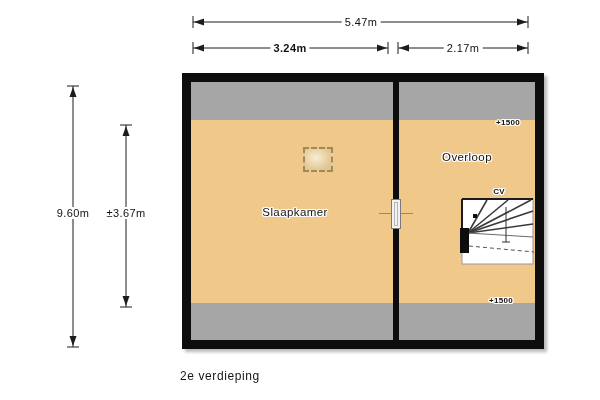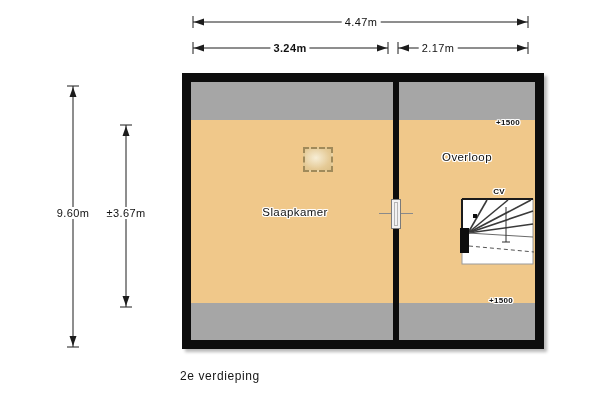--- a/index.html
+++ b/index.html
@@ -145,23 +145,23 @@
 
     <g>
       <line class="dim-line" x1="126" y1="125" x2="126" y2="307"></line>
       <line class="dim-line" x1="120" y1="125" x2="132" y2="125"></line>
       <line class="dim-line" x1="120" y1="307" x2="132" y2="307"></line>
       <polygon class="dim-arrow" points="126,126 122.5,136 129.5,136"></polygon>
       <polygon class="dim-arrow" points="126,306 122.5,296 129.5,296"></polygon>
     </g>
   </svg>
 
-  <div class="lbl dim-lbl" style="left:361px;top:22px;">4.47m</div>
+  <div class="lbl dim-lbl" style="left:361px;top:22px;">5.47m</div>
   <div class="lbl dim-lbl" style="left:290px;top:48px;font-weight:bold;">3.24m</div>
-  <div class="lbl dim-lbl" style="left:438px;top:48px;text-align:center;">2.17m</div>
+  <div class="lbl dim-lbl" style="left:463px;top:48px;text-align:center;">2.17m</div>
   <div class="lbl dim-lbl" style="left:73px;top:213px;">9.60m</div>
   <div class="lbl dim-lbl" style="left:126px;top:213px;">±3.67m</div>
 
   <div class="lbl room-lbl halo" style="left:295px;top:212px;">Slaapkamer</div>
   <div class="lbl room-lbl halo" style="left:461px;top:157px;padding-left:12px;">Overloop</div>
   <div class="lbl small-lbl halo" style="left:499px;top:191px;">CV</div>
   <div class="lbl small-lbl halo" style="left:508px;top:122px;">+1500</div>
   <div class="lbl small-lbl halo" style="left:501px;top:300px;">+1500</div>
 
   <div class="title">2e verdieping</div>

